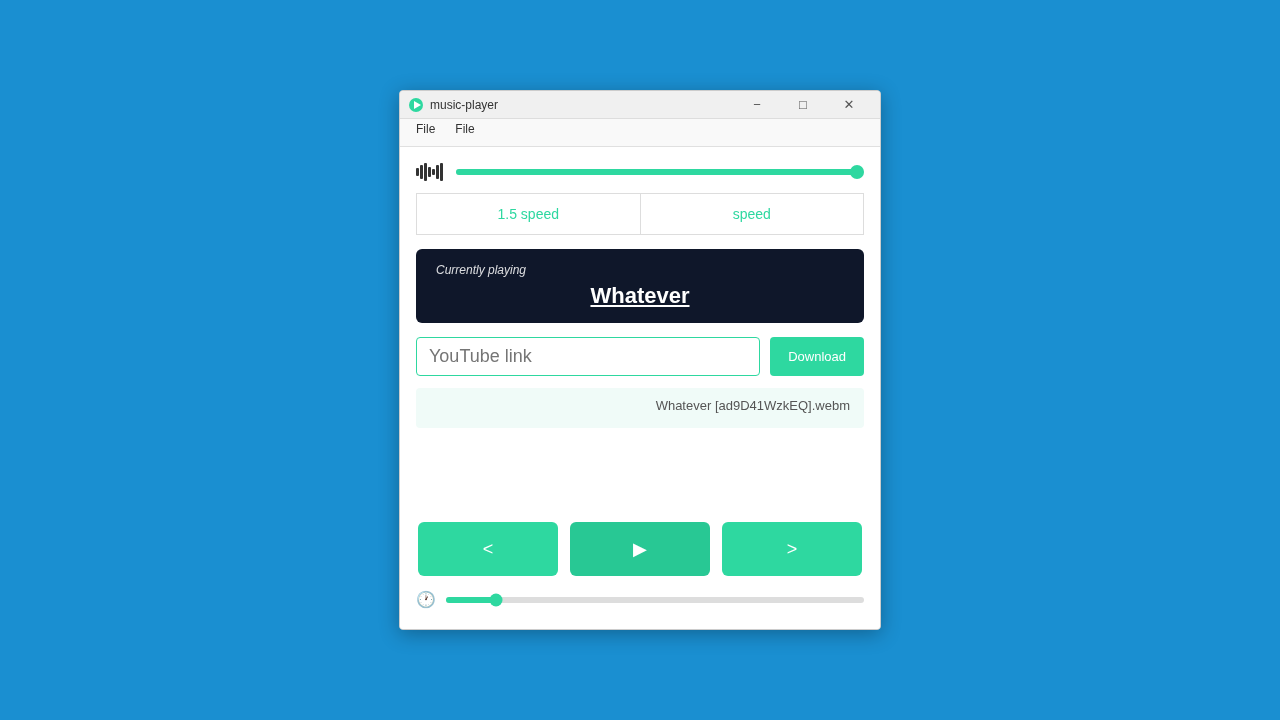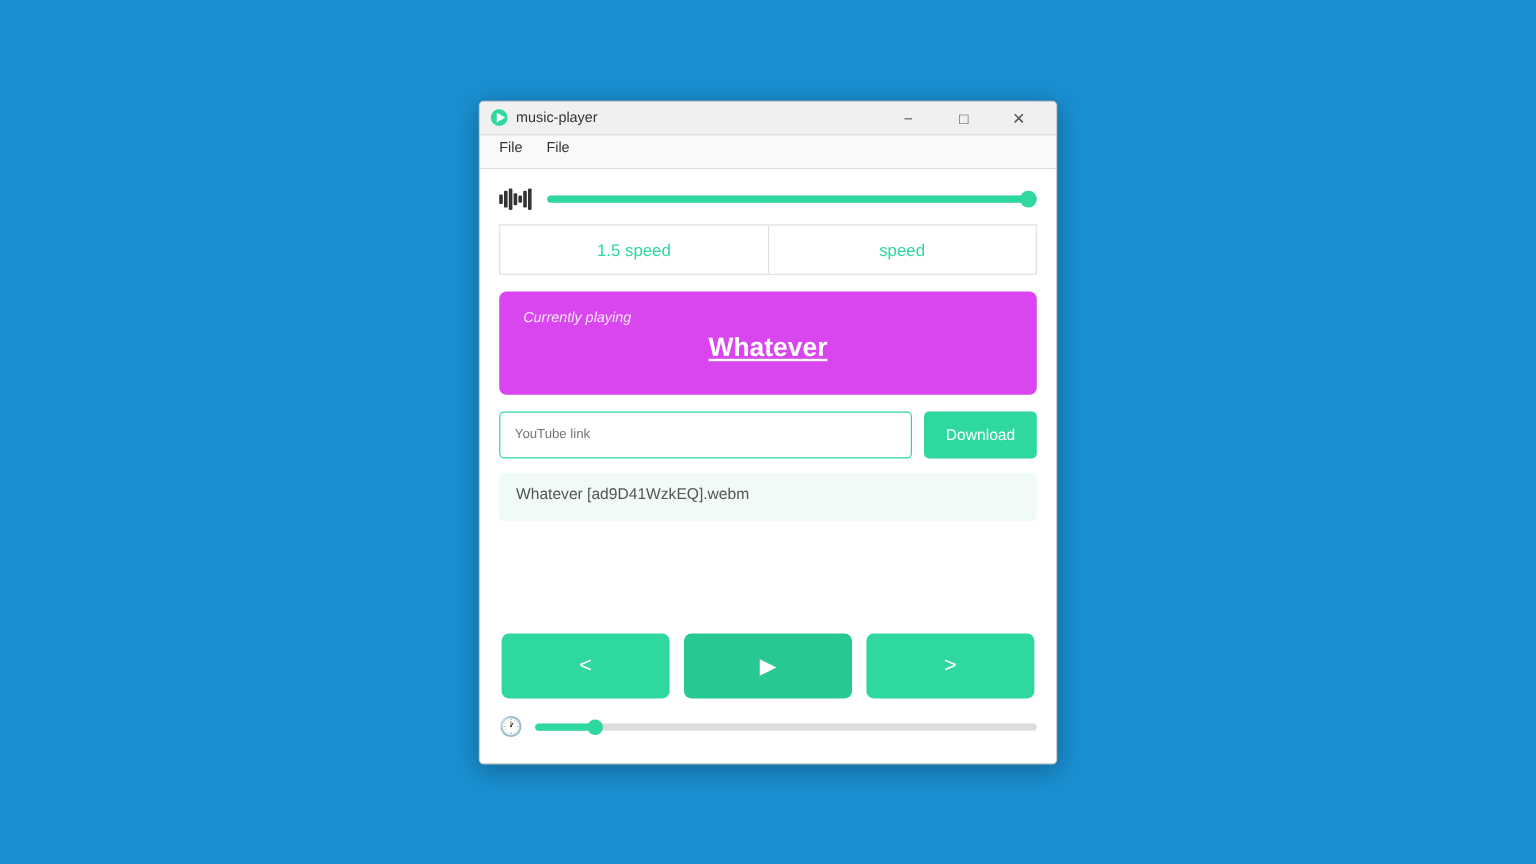--- a/index.html
+++ b/index.html
@@ -167,23 +167,23 @@
       background: white;
       border: none;
     }
 
     .control-btn:first-child {
       border-right: 1px solid #ddd;
     }
 
     
     .now-playing-card {
-      background: #d946ef;
+      background: #0f172a;
       border-radius: 6px;
-      padding: 14px 20px 26px;
+      padding: 14px 20px 14px;
       margin-bottom: 14px;
     }
 
     .now-playing-label {
       font-size: 12px;
       color: rgba(255,255,255,0.85);
       font-style: italic;
       margin-bottom: 6px;
     }
 
@@ -200,21 +200,21 @@
       display: flex;
       gap: 10px;
       margin-bottom: 12px;
     }
 
     .yt-input {
       flex: 1;
       border: 1.5px solid #2ed8a0;
       border-radius: 4px;
       padding: 8px 12px;
-      font-size: 11px;
+      font-size: 18px;
       color: #aaa;
       outline: none;
     }
 
     .download-btn {
       background: #2ed8a0;
       color: white;
       border: none;
       border-radius: 4px;
       padding: 12px 18px;
@@ -229,20 +229,21 @@
       background: #f0fbf8;
       border-radius: 4px;
       padding: 10px 14px;
       min-height: 40px;
       margin-bottom: 14px;
     }
 
     .file-item {
       font-size: 13px;
       color: #555;
+      text-align: right;
     }
 
     
     .spacer {
       height: 80px;
     }
 
     
     .playback-controls {
       display: flex;

